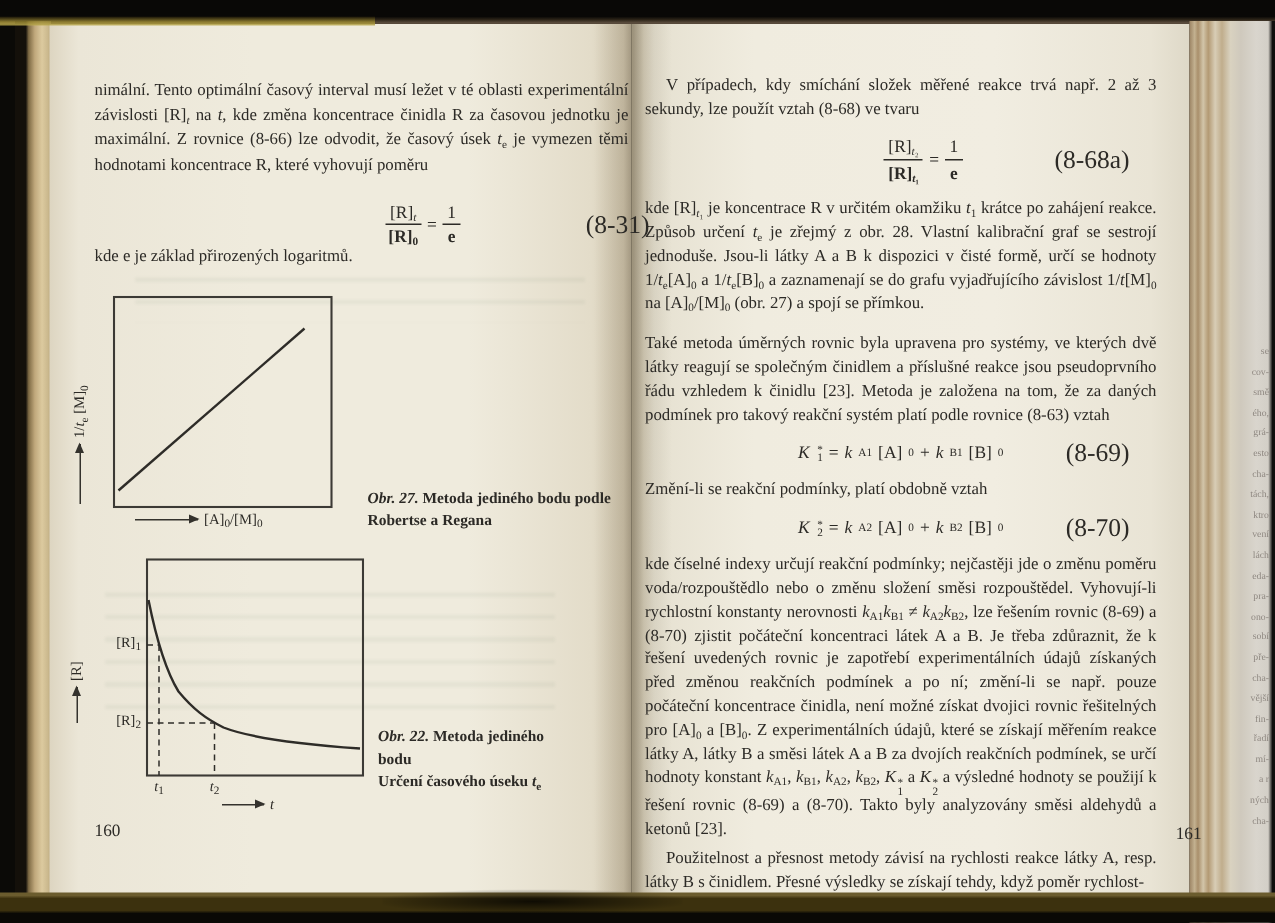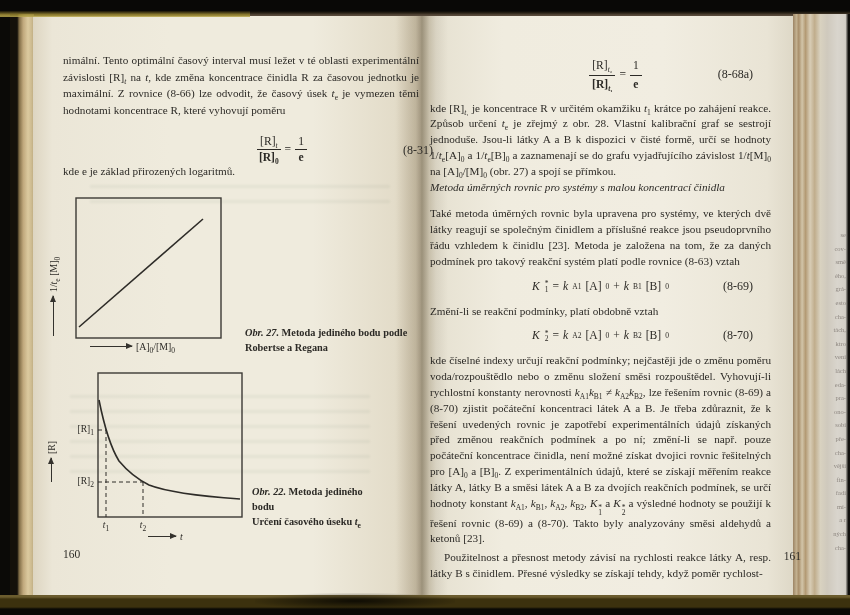--- a/index.html
+++ b/index.html
@@ -25,21 +25,21 @@
   
   .bodytxt{color:#2c2a26;font-size:11.2px;line-height:16.6px;text-align:justify;}
   .rightcol{left:430px;top:50px;width:341px;color:#2c2a26;font-size:11.2px;line-height:15.8px;}
   .rightcol p{margin:0;text-align:justify;}
   .indent{text-indent:14px;}
   .mt{margin-top:11px !important;}
   .heading{font-style:italic;margin:12px 0 0 0;text-align:left !important;}
   sub{font-size:7.5px;vertical-align:-2.5px;line-height:0;}
   .eqrow{position:relative;display:flex;justify-content:center;align-items:center;margin:8px 16px;min-height:18px;}
   .eqbody{font-size:11.6px;color:#2c2a26;display:inline-flex;align-items:center;gap:4px;}
-  .eqno{position:absolute;right:2px;top:50%;transform:translateY(-50%);font-size:12px;color:#2c2a26;}
+  .eqno{position:absolute;right:2px;top:50%;transform:translateY(-50%);font-size:17px;color:#2c2a26;}
   .frac{display:inline-flex;flex-direction:column;text-align:center;}
   .frac .num{border-bottom:1px solid #2c2a26;padding:0 3px 1px;}
   .frac .den{padding-top:1px;font-weight:bold;}
   .stk{display:inline-flex;flex-direction:column;align-items:center;font-size:7.5px;line-height:5.5px;vertical-align:-3px;margin-left:1px;}
   .pageno{color:#2c2a26;font-size:11.5px;}
 
   
   .caption{color:#2c2a26;font-size:10.3px;line-height:14.8px;text-align:left;font-weight:bold;}
   .axis-label{color:#2c2a26;font-size:9.8px;display:flex;align-items:center;white-space:nowrap;}
   .arrow-line{display:inline-block;height:1px;background:#34322d;position:relative;margin-right:4px;}
@@ -114,39 +114,39 @@
   <div class="abs tick" style="left:135px;top:520px;width:16px;text-align:center;"><i>t</i><sub>2</sub></div>
   <div class="abs axis-label" style="left:148px;top:531px;">
     <span class="arrow-line" style="width:28px;"></span>
     <span><i>t</i></span>
   </div>
   <div class="abs caption" style="left:252px;top:485px;width:160px;"><i>Obr. 22.</i> Metoda jediného<br>bodu<br>Určení časového úseku <i>t</i><sub>e</sub></div>
 
   <div class="abs pageno" style="left:63px;top:548px;">160</div>
 
   <div class="abs rightcol">
+    <p class="indent">V&nbsp;případech, kdy smíchání složek měřené reakce trvá např. 2 až 3 sekundy, lze použít vztah (8-68) ve tvaru</p>
 
     <div class="eqrow">
       <span class="eqbody" style="margin-left:30px;">
         <span class="frac">
           <span class="num">[R]<sub><i>t</i>₂</sub></span>
           <span class="den">[R]<sub><i>t</i>₁</sub></span>
         </span>
         <span>=</span>
         <span class="frac">
           <span class="num">1</span>
           <span class="den">e</span>
         </span>
       </span>
       <span class="eqno">(8-68a)</span>
     </div>
 
     <p>kde [R]<sub><i>t</i>₁</sub> je koncentrace R v určitém okamžiku <i>t</i><sub>1</sub> krátce po zahájení reakce. Způsob určení <i>t</i><sub>e</sub> je zřejmý z obr. 28. Vlastní kalibrační graf se sestrojí jednoduše. Jsou-li látky A a B k dispozici v čisté formě, určí se hodnoty 1/<i>t</i><sub>e</sub>[A]<sub>0</sub> a 1/<i>t</i><sub>e</sub>[B]<sub>0</sub> a zaznamenají se do grafu vyjadřujícího závislost 1/<i>t</i>[M]<sub>0</sub> na [A]<sub>0</sub>/[M]<sub>0</sub> (obr. 27) a spojí se přímkou.</p>
 
-    <p class="heading">Metoda úměrných rovnic pro systémy s malou koncentrací činidla</p>
 
     <p class="mt">Také metoda úměrných rovnic byla upravena pro systémy, ve kterých dvě látky reagují se společným činidlem a příslušné reakce jsou pseudoprvního řádu vzhledem k činidlu [23]. Metoda je založena na tom, že za daných podmínek pro takový reakční systém platí podle rovnice (8-63) vztah</p>
 
     <div class="eqrow">
       <span class="eqbody"><i>K</i><span class="stk">
             <span>*</span>
             <span>1</span>
           </span> = <i>k</i><sub>A1</sub>[A]<sub>0</sub> + <i>k</i><sub>B1</sub>[B]<sub>0</sub></span>
       <span class="eqno">(8-69)</span>
     </div>

